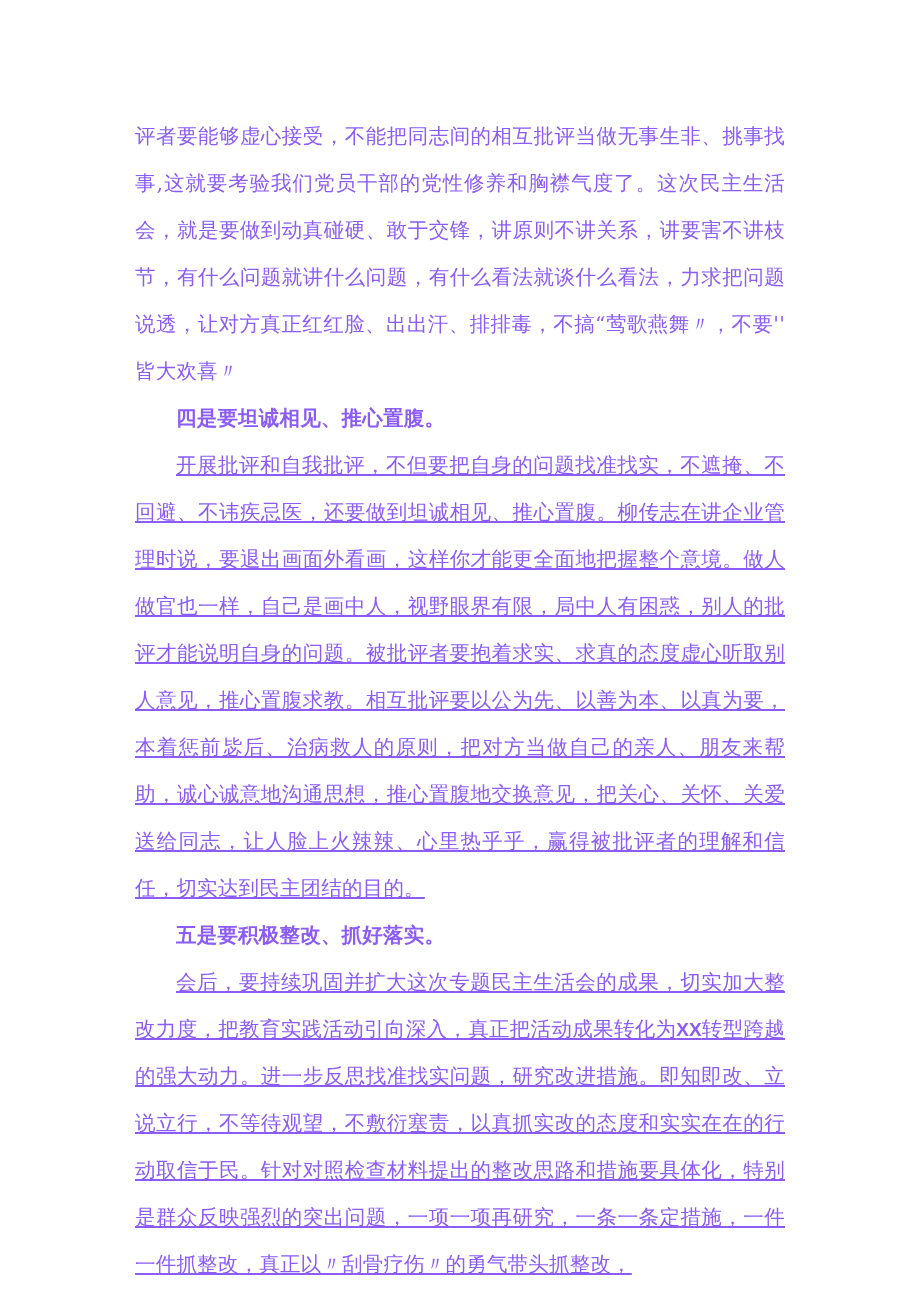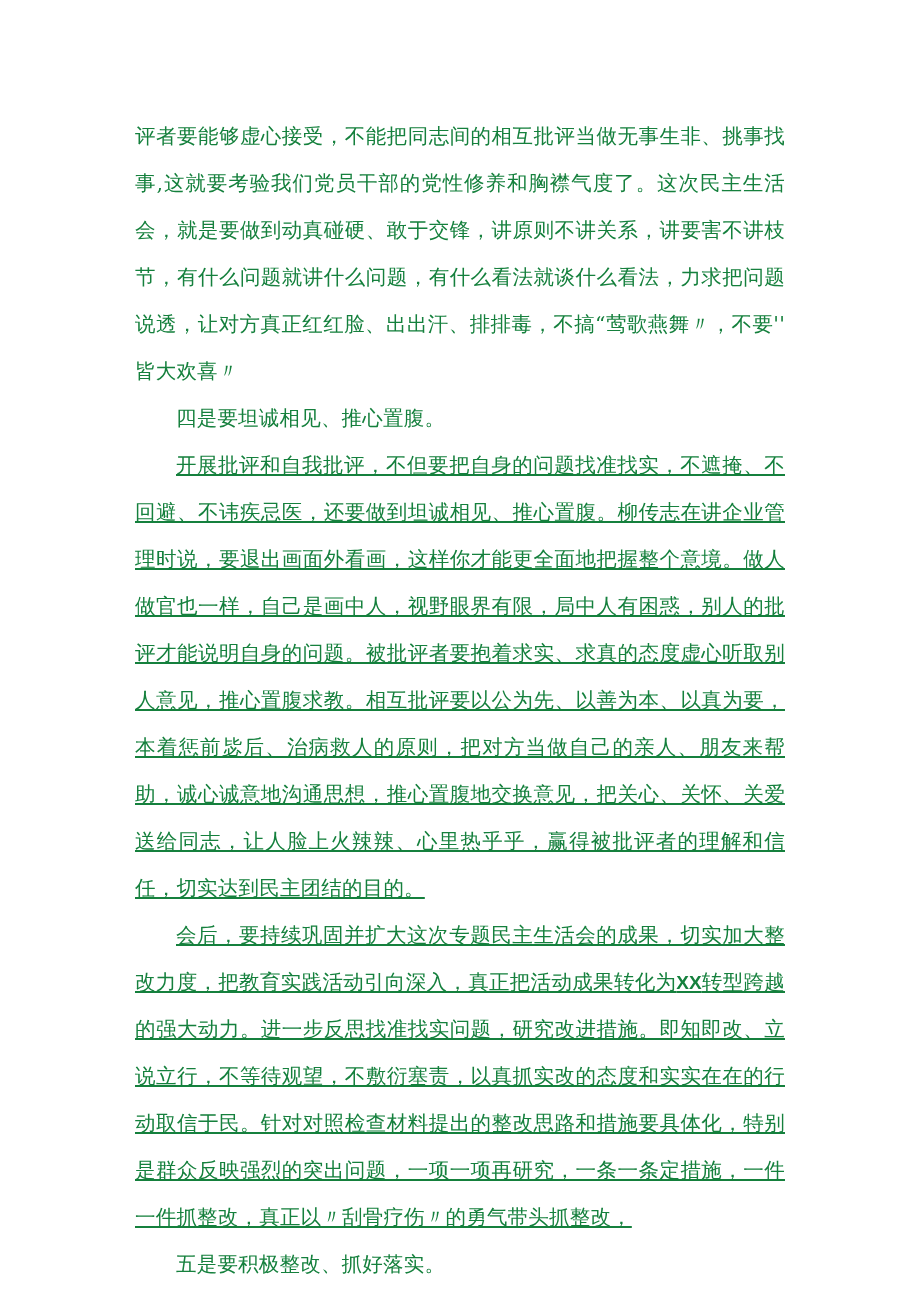--- a/index.html
+++ b/index.html
@@ -22,38 +22,38 @@
     box-sizing: border-box;
     padding: 113px 135px 0 135px;
   }
 
   .doc-body {
     width: 650px;
   }
 
   .para {
     margin: 0;
-    color: #15803d;
+    color: #8b5cf6;
     font-size: 20.5px;
     line-height: 47px;
     text-align: justify;
     text-align-last: left;
     text-justify: inter-character;
     letter-spacing: 0.2px;
     font-weight: 400;
     -webkit-font-smoothing: antialiased;
   }
 
   .para.indent {
     text-indent: 41px;
     text-decoration: underline;
   }
 
   .para.heading {
-    font-weight: 400;
+    font-weight: 700;
     text-indent: 41px;
     text-align: center;
     text-align-last: left;
   }
 
   .latin-bold {
     font-family: "Liberation Sans", "DejaVu Sans", sans-serif;
     font-weight: 700;
     font-size: 19px;
     letter-spacing: 0;
@@ -64,20 +64,20 @@
 
 <div class="page">
   <div class="doc-body">
 
     <p class="para">评者要能够虚心接受，不能把同志间的相互批评当做无事生非、挑事找事,这就要考验我们党员干部的党性修养和胸襟气度了。这次民主生活会，就是要做到动真碰硬、敢于交锋，讲原则不讲关系，讲要害不讲枝节，有什么问题就讲什么问题，有什么看法就谈什么看法，力求把问题说透，让对方真正红红脸、出出汗、排排毒，不搞“莺歌燕舞〃，不要'' 皆大欢喜〃</p>
 
     <p class="para heading">四是要坦诚相见、推心置腹。</p>
 
     <p class="para indent">开展批评和自我批评，不但要把自身的问题找准找实，不遮掩、不回避、不讳疾忌医，还要做到坦诚相见、推心置腹。柳传志在讲企业管理时说，要退出画面外看画，这样你才能更全面地把握整个意境。做人做官也一样，自己是画中人，视野眼界有限，局中人有困惑，别人的批评才能说明自身的问题。被批评者要抱着求实、求真的态度虚心听取别人意见，推心置腹求教。相互批评要以公为先、以善为本、以真为要，本着惩前毖后、治病救人的原则，把对方当做自己的亲人、朋友来帮助，诚心诚意地沟通思想，推心置腹地交换意见，把关心、关怀、关爱送给同志，让人脸上火辣辣、心里热乎乎，赢得被批评者的理解和信任，切实达到民主团结的目的。</p>
 
+    <p class="para heading">五是要积极整改、抓好落实。</p>
+
     <p class="para indent">
       <span>会后，要持续巩固并扩大这次专题民主生活会的成果，切实加大整改力度，把教育实践活动引向深入，真正把活动成果转化为</span><span class="latin-bold">XX</span><span>转型跨越的强大动力。进一步反思找准找实问题，研究改进措施。即知即改、立说立行，不等待观望，不敷衍塞责，以真抓实改的态度和实实在在的行动取信于民。针对对照检查材料提出的整改思路和措施要具体化，特别是群众反映强烈的突出问题，一项一项再研究，一条一条定措施，一件一件抓整改，真正以〃刮骨疗伤〃的勇气带头抓整改，</span>
     </p>
-
-    <p class="para heading">五是要积极整改、抓好落实。</p>
 
   </div>
 </div>
 
 </body></html>

